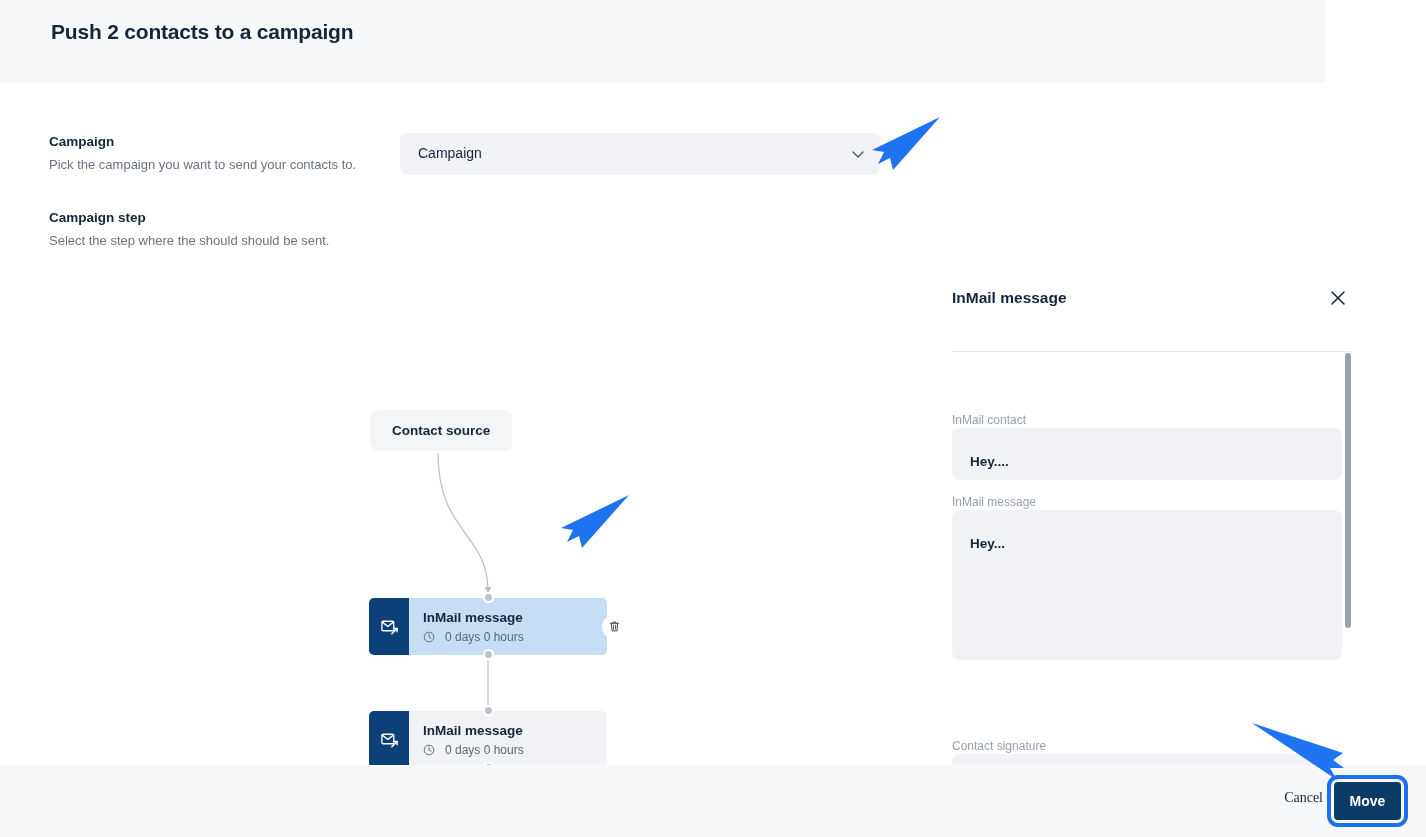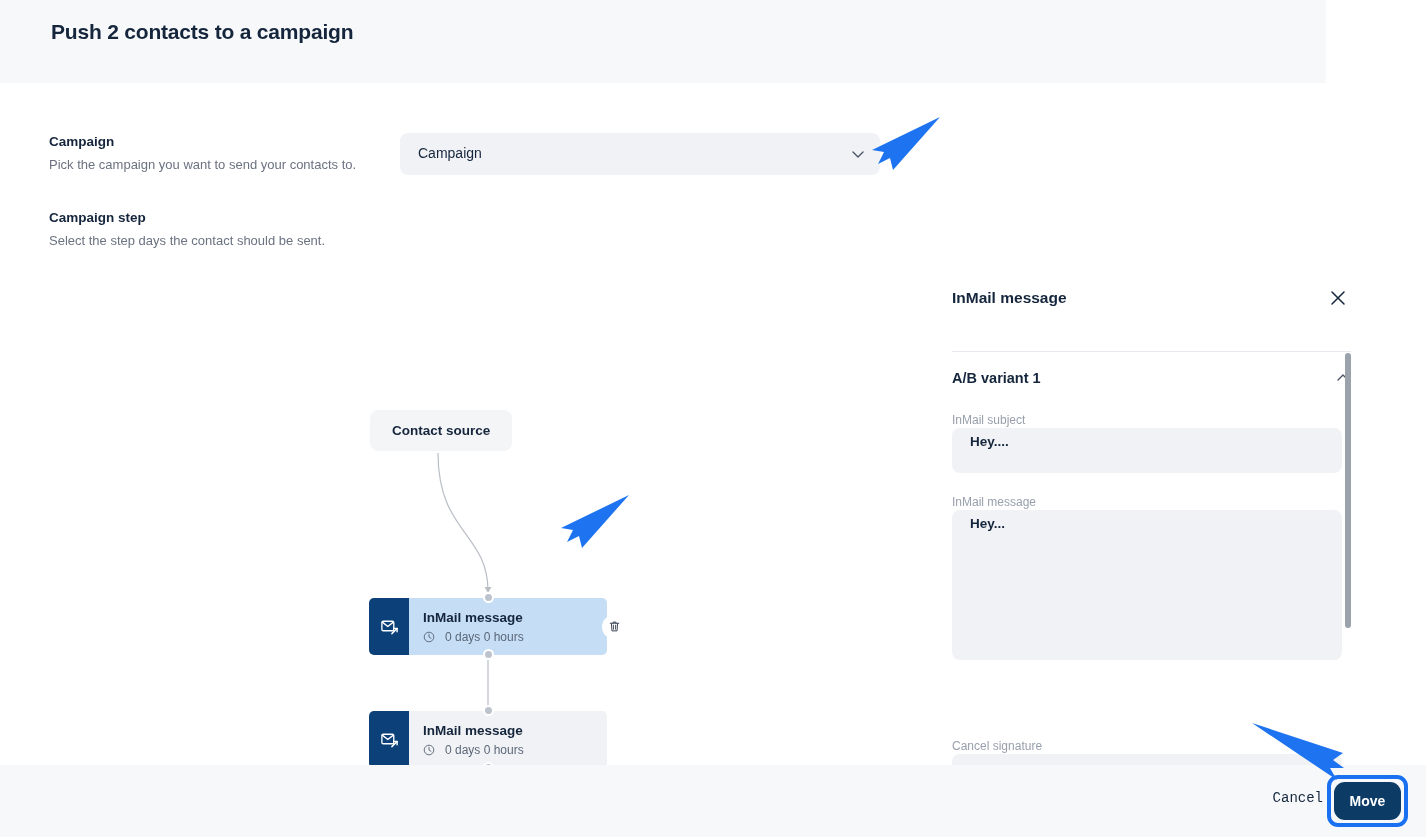--- a/index.html
+++ b/index.html
@@ -117,21 +117,21 @@
     cursor: pointer;
   }
   .variant-title { font-size: 14.5px; font-weight: bold; color: #14253c; }
 
   .field-cap {
     position: absolute; font-size: 12px; color: #98a0ad;
   }
   .field-input {
     position: absolute; background: #f1f2f5; border-radius: 8px;
     font-size: 13.5px; font-weight: bold; color: #14253c;
-    padding: 6px 18px;
+    padding: 26px 18px;
   }
   .cap-subject  { left: 21px; top: 330px; }
   .in-subject   { left: 21px; top: 345px; width: 390px; height: 45px; }
   .cap-message  { left: 21px; top: 412px; }
   .in-message   { left: 21px; top: 427px; width: 390px; height: 150px; }
   .cap-sign     { left: 21px; top: 656px; }
   .in-sign      { left: 21px; top: 671px; width: 390px; height: 45px; }
 
   .panel-scrollbar {
     position: absolute; left: 414px; top: 270px; width: 6px; height: 275px;
@@ -139,25 +139,25 @@
   }
 
   
   .footer {
     position: absolute; left: 0; top: 765px; width: 1426px; height: 72px;
     background: #f7f8fa;
   }
   .btn-cancel {
     position: absolute; right: 103px; top: 25px;
     font-size: 14px; color: #14253c; cursor: pointer; background: none;
-    border: none; font-family: Liberation Mono, monospace;
+    border: none; font-family: Liberation Serif, serif;
   }
   .btn-move {
     position: absolute; right: 25px; top: 17px; width: 67px; height: 38px;
-    background: #0c3b66; color: #ffffff; border: none; border-radius: 11px;
+    background: #0c3b66; color: #ffffff; border: none; border-radius: 4px;
     font-size: 14px; font-weight: bold; cursor: pointer; font-family: inherit;
   }
   .move-highlight {
     position: absolute; right: 18px; top: 10px; width: 81px; height: 52px;
     border: 4px solid #1971f2; border-radius: 11px; pointer-events: none;
   }
 
   
   .annot { position: absolute; pointer-events: none; }
 </style>
@@ -176,21 +176,21 @@
     <div class="field-help help-campaign">Pick the campaign you want to send your contacts to.</div>
 
     <div class="select-box">
       <span class="select-value">Campaign</span>
       <svg class="select-chevron" viewBox="0 0 16 16">
         <path d="M3 6 L8 11 L13 6" fill="none" stroke="#4b5563" stroke-width="1.4" stroke-linecap="round" stroke-linejoin="round"></path>
       </svg>
     </div>
 
     <div class="field-label lbl-step">Campaign step</div>
-    <div class="field-help help-step">Select the step days the contact should be sent.</div>
+    <div class="field-help help-step">Select the step where the should should be sent.</div>
 
     <div class="canvas">
 
       <svg class="flow-edges" width="940" height="562">
         <path d="M438 250 C 438 330, 488 330, 488 388" fill="none" stroke="#b9bec6" stroke-width="1.2"></path>
         <path d="M488 388 l -3.5 -6 l 7 0 z" fill="#b9bec6" transform="translate(0,2)"></path>
         <line x1="488" y1="452" x2="488" y2="520" stroke="#b9bec6" stroke-width="1.2"></line>
         <path d="M488 522 l -3.5 -6 l 7 0 z" fill="#b9bec6"></path>
         <line x1="488" y1="565" x2="488" y2="622" stroke="#b9bec6" stroke-width="1.2"></line>
         <path d="M488 624 l -3.5 -6 l 7 0 z" fill="#b9bec6"></path>
@@ -258,34 +258,28 @@
   </div>
 
   <div class="panel">
     <div class="panel-title">InMail message</div>
     <svg class="panel-close" viewBox="0 0 18 18">
       <path d="M3 3 L15 15 M15 3 L3 15" stroke="#14253c" stroke-width="1.5" stroke-linecap="round"></path>
     </svg>
 
     <div class="panel-divider"></div>
 
-    <div class="variant-head">
-      <span class="variant-title">A/B variant 1</span>
-      <svg width="16" height="16" viewBox="0 0 16 16">
-        <path d="M3 10 L8 5 L13 10" fill="none" stroke="#4b5563" stroke-width="1.4" stroke-linecap="round" stroke-linejoin="round"></path>
-      </svg>
-    </div>
-
-    <div class="field-cap cap-subject">InMail subject</div>
+
+    <div class="field-cap cap-subject">InMail contact</div>
     <div class="field-input in-subject">Hey....</div>
 
     <div class="field-cap cap-message">InMail message</div>
     <div class="field-input in-message">Hey...</div>
 
-    <div class="field-cap cap-sign">Cancel signature</div>
+    <div class="field-cap cap-sign">Contact signature</div>
     <div class="field-input in-sign"></div>
 
     <div class="panel-scrollbar"></div>
   </div>
 
   <div class="footer">
     <button class="btn-cancel">Cancel</button>
     <button class="btn-move">Move</button>
     <div class="move-highlight"></div>
   </div>

